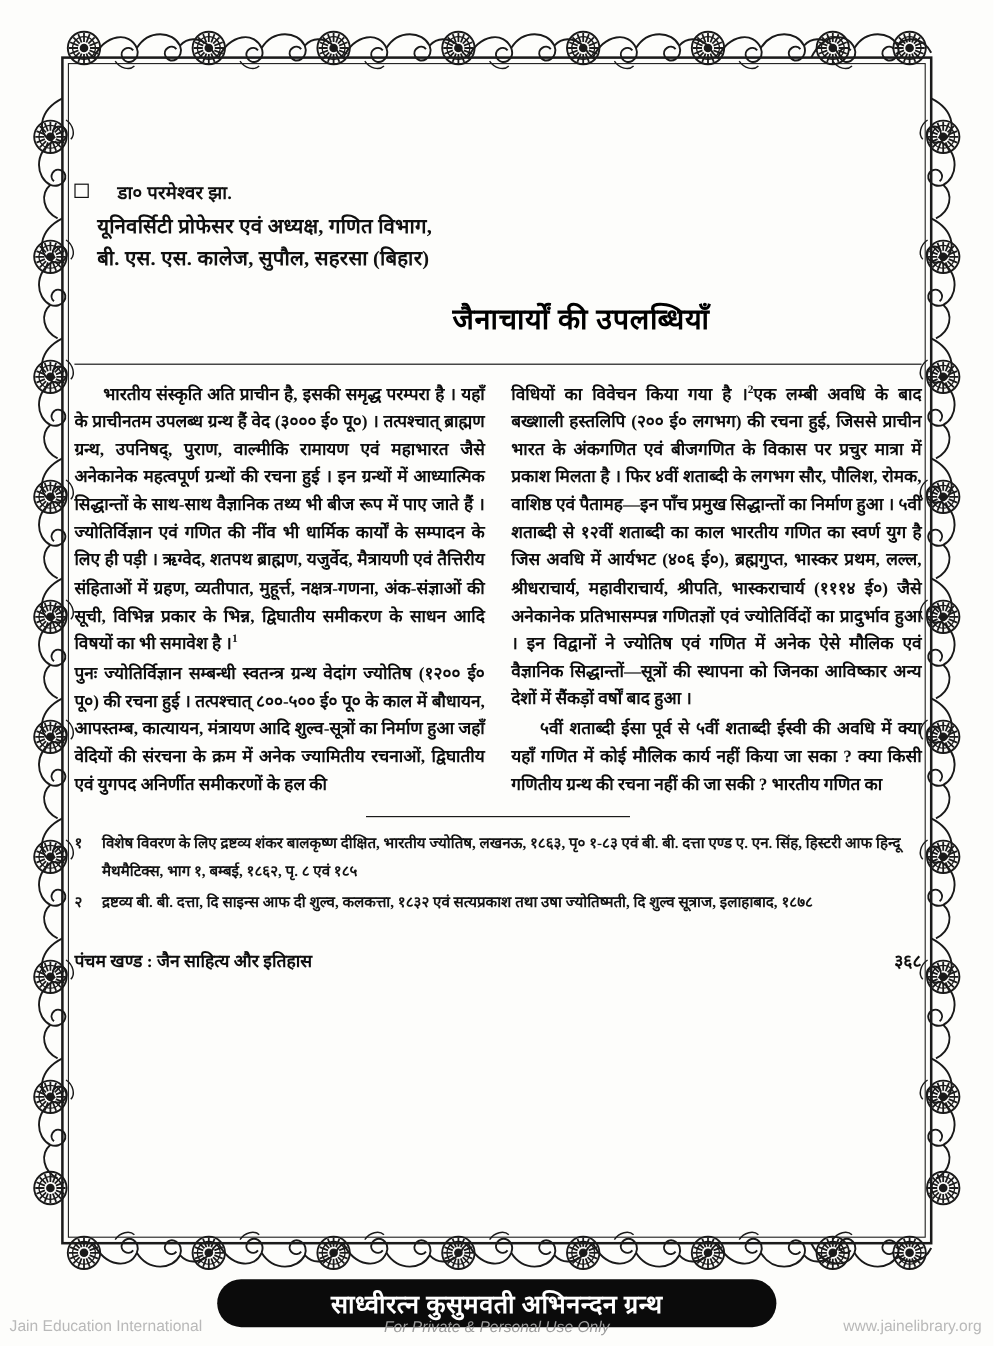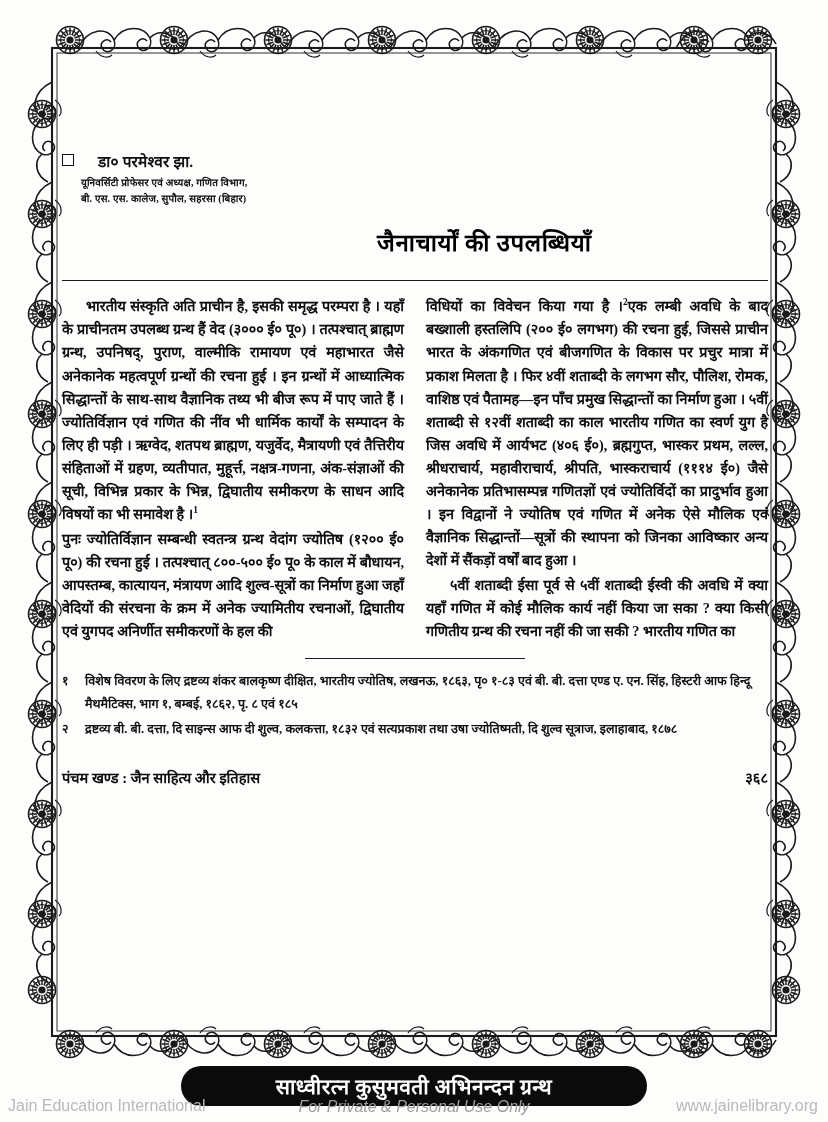--- a/index.html
+++ b/index.html
@@ -58,21 +58,21 @@
     flex: 0 0 auto;
     position: relative;
     top: -1px;
   }
   .author-name {
     font-size: 15.4px;
     font-weight: 700;
   }
   .author-aff {
     margin-left: 19px;
-    font-size: 10px;
+    font-size: 17px;
     font-weight: 600;
   }
 
   
   .title-block {
     margin-top: 18px;
     color: #000;
     font-weight: 700;
   }
   .title-line-1 {
@@ -177,21 +177,21 @@
     font-size: 21px;
     font-weight: 700;
     letter-spacing: .4px;
     white-space: nowrap;
   }
 
   
   .wm {
     position: absolute;
     font-family: "Liberation Sans", sans-serif;
-    font-size: 16px;
+    font-size: 13px;
     color: #b9b9b9;
     white-space: nowrap;
   }
   .wm-left   { left: 8px;  top: 1097px; }
   .wm-right  { right: 10px; top: 1097px; }
   .wm-center {
     left: 0; right: 0;
     top: 1098px;
     text-align: center;
     color: #9d9d9d;

